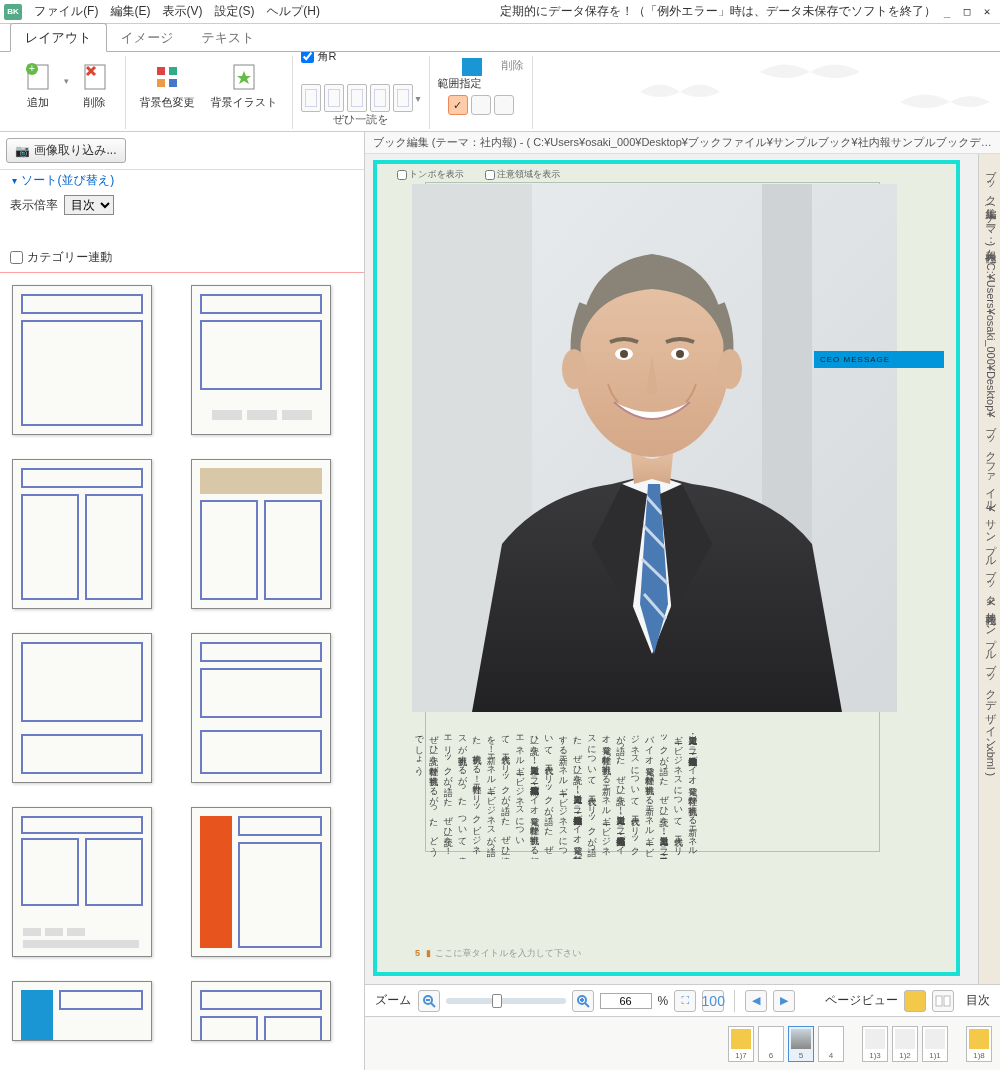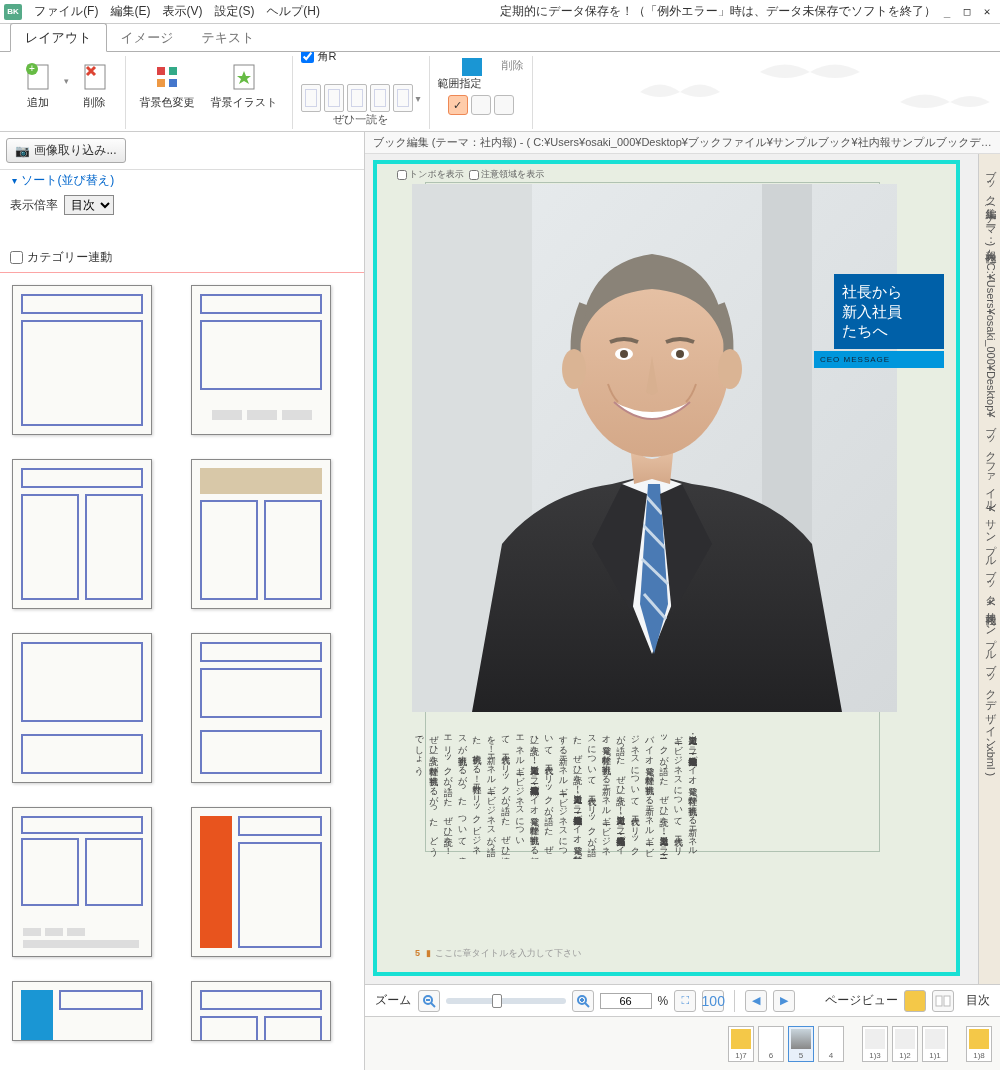--- a/index.html
+++ b/index.html
@@ -315,21 +315,21 @@
   <div class="right-area">
     <div class="doc-title-bar">ブック編集 (テーマ：社内報) - ( C:¥Users¥osaki_000¥Desktop¥ブックファイル¥サンプルブック¥社内報サンプルブックデザイン.xbn</div>
     <div class="canvas-wrap">
       <div class="canvas-area">
         <div class="page-frame">
           <div class="page-inner">
             <label class="crop-cb" style="left:20px;">
                 <input type="checkbox" style="">
                 <span>トンボを表示</span>
               </label>
-            <label class="crop-cb" style="left:92px;">
+            <label class="crop-cb" style="left:108px;">
                 <input type="checkbox" style="">
                 <span>注意領域を表示</span>
               </label>
 
             <div style="position:absolute; left:48px; top:18px; width:455px; height:670px; border:1px solid rgba(120,150,130,.5);"></div>
 
             <div class="photo-area">
               <svg viewBox="0 0 485 528">
                 <defs>
                   <linearGradient id="bg1" x1="0" y1="0" x2="1" y2="1">
@@ -386,25 +386,20 @@
                 <path d="M240 172 L234 208 Q240 214 246 208 Z" fill="#d8b090"></path>
 
                 <path d="M202 218 Q240 252 278 218 Q240 238 202 218" fill="#fff"></path>
                 <path d="M202 218 Q240 252 278 218" stroke="#b88" stroke-width="2" fill="none"></path>
 
                 <path d="M196 200 Q200 212 206 218" stroke="#c89878" stroke-width="2" fill="none"></path>
                 <path d="M284 200 Q280 212 274 218" stroke="#c89878" stroke-width="2" fill="none"></path>
               </svg>
             </div>
 
-            <div class="caption-box">
-              <div>社長から</div>
-              <div>新入社員</div>
-              <div>たちへ</div>
-            </div>
             <div class="caption-sub">CEO MESSAGE</div>
 
             <div class="vtext-area">
               <div class="vtext">風力発電・ソーラー発電・地熱発電・波力発電・バイオ発電、弊社が挑戦する新エネルギービジネスについて、代表エリックが語った。ぜひ一読を！風力発電・ソーラー発電・地熱発電・波力発電・バイオ発電、弊社が挑戦する新エネルギービジネスについて、代表エリックが語った。ぜひ一読を！風力発電・ソーラー発電・地熱発電・波力発電・バイオ発電、弊社が挑戦する新エネルギービジネスについて、代表エリックが語った。ぜひ一読を！風力発電・ソーラー発電・地熱発電・波力発電・バイオ発電、弊社が挑戦する新エネルギービジネスについて、代表エリックが語った。ぜひ一読を！風力発電・ソーラー発電・地熱発電・波力発電・バイオ発電、弊社が挑戦する新エネルギービジネスについて、代表エリックが語った。ぜひ一読を！新エネルギービジネスが語った。挑戦する！弊社エリックビジネスが挑戦するがった。ついて、代表エリックが語った。ぜひ一読を！ぜひ一読を弊社が挑戦するがった。どうでしょう。</div>
             </div>
 
             <div class="page-num-row">
               <span class="pn">5</span>
               <span style="color:#d08030;margin-right:4px;">▮</span>
               <span class="ft">ここに章タイトルを入力して下さい</span>

